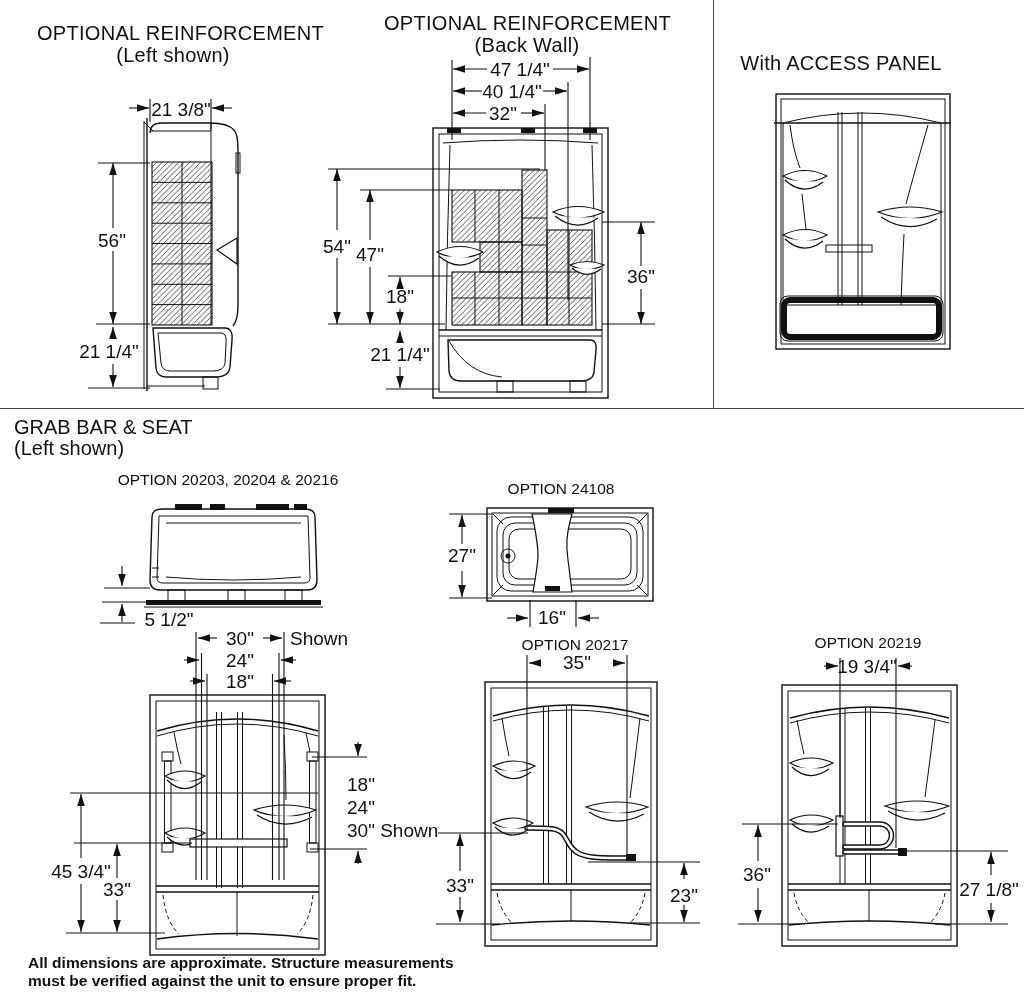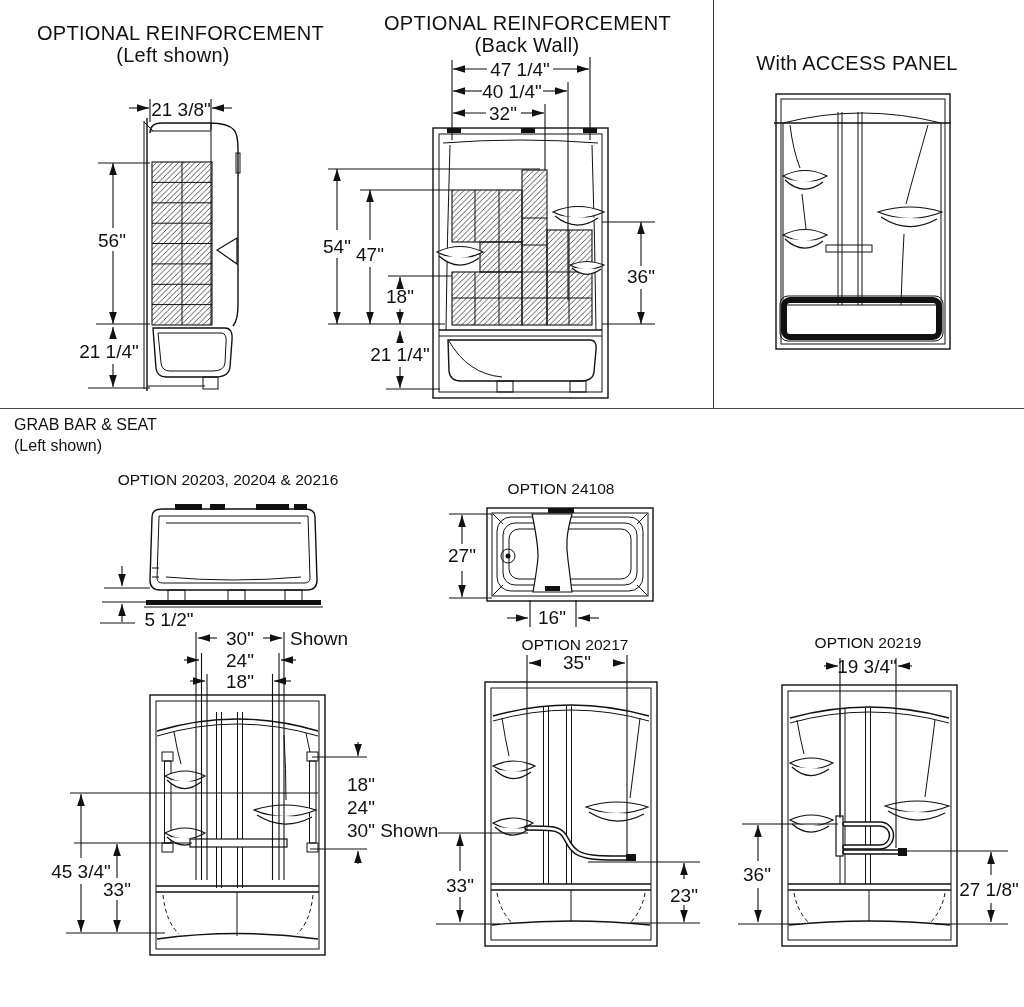--- a/index.html
+++ b/index.html
@@ -1,21 +1,21 @@
 <!DOCTYPE html>
 <html><head>
 <meta charset="utf-8">
 <style>
   * { margin:0; padding:0; box-sizing:border-box; }
   html,body { background:#fff; }
   body { font-family:"Liberation Sans", sans-serif; color:#111; }
   .page { position:relative; width:1024px; height:1007px; background:#fff; overflow:hidden; }
   .abs { position:absolute; }
   .title { font-size:20px; letter-spacing:.3px; text-align:center; white-space:nowrap; }
-  .heading { font-size:16px; white-space:nowrap;text-align:center; }
+  .heading { font-size:20px; white-space:nowrap;text-align:center; }
   .optlabel { font-size:15.5px; text-align:center; white-space:nowrap; }
   .footnote { font-size:15.5px; font-weight:bold; line-height:17.5px; white-space:nowrap; }
   svg text { font-family:"Liberation Sans", sans-serif; font-size:19px; fill:#111; }
   .ln  { fill:none; stroke:#111; stroke-width:1.4; }
   .lt  { fill:none; stroke:#111; stroke-width:1; }
   .dim { fill:none; stroke:#111; stroke-width:1.1; }
   .hr  { fill:url(#hatch); stroke:#111; stroke-width:1.1; }
   .wh  { fill:#fff; stroke:#111; stroke-width:1.2; }
   .dsh { fill:none; stroke:#111; stroke-width:1; stroke-dasharray:4 3; }
   .bar { fill:none; stroke:#111; stroke-width:5.5; stroke-linecap:round; }
@@ -26,30 +26,34 @@
 <body>
 
 <div class="page">
 
   <div class="abs title" style="left:37px;top:22px;width:266px">OPTIONAL REINFORCEMENT</div>
   <div class="abs title" style="left:90px;top:44px;width:166px">(Left shown)</div>
 
   <div class="abs title" style="left:384px;top:12px;width:266px">OPTIONAL REINFORCEMENT</div>
   <div class="abs title" style="left:444px;top:34px;width:166px">(Back Wall)</div>
 
-  <div class="abs title" style="left:752px;top:52px;width:210px">With ACCESS PANEL</div>
+  <div class="abs title" style="left:736px;top:52px;width:210px">With ACCESS PANEL</div>
 
   <div class="abs heading" style="left:14px;top:416px">GRAB BAR &amp; SEAT</div>
   <div class="abs heading" style="left:14px;top:437px">(Left shown)</div>
 
   <div class="abs optlabel" style="left:98px;top:471px;width:260px">OPTION 20203, 20204 &amp; 20216</div>
   <div class="abs optlabel" style="left:481px;top:480px;width:160px">OPTION 24108</div>
   <div class="abs optlabel" style="left:495px;top:636px;width:160px">OPTION 20217</div>
   <div class="abs optlabel" style="left:788px;top:634px;width:160px">OPTION 20219</div>
 
+  <div class="abs footnote" style="left:28px;top:954px">
+    <div>All dimensions are approximate. Structure measurements</div>
+    <div>must be verified against the unit to ensure proper fit.</div>
+  </div>
 
   <svg class="abs" style="left:0;top:0" width="1024" height="1007" viewBox="0 0 1024 1007">
     <defs>
       <marker id="arr" markerUnits="userSpaceOnUse" markerWidth="14" markerHeight="10" refX="13" refY="5" orient="auto">
         <path d="M1,1.2 L13,5 L1,8.8 Z" fill="#111"></path>
       </marker>
       <pattern id="hatch" width="5.5" height="5.5" patternUnits="userSpaceOnUse">
         <path d="M-1,6.5 L6.5,-1 M-1.4,1.4 L1.4,-1.4 M4.1,6.9 L6.9,4.1" stroke="#333" stroke-width=".85" fill="none"></path>
       </pattern>
     </defs>

